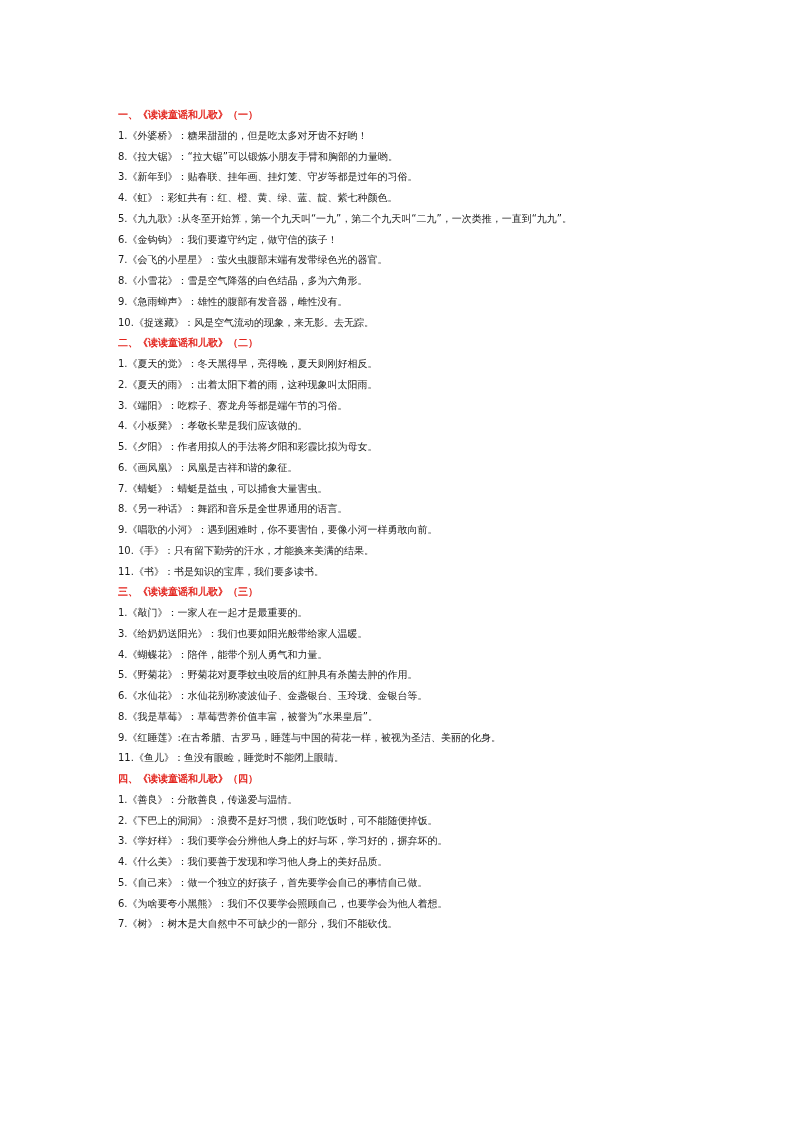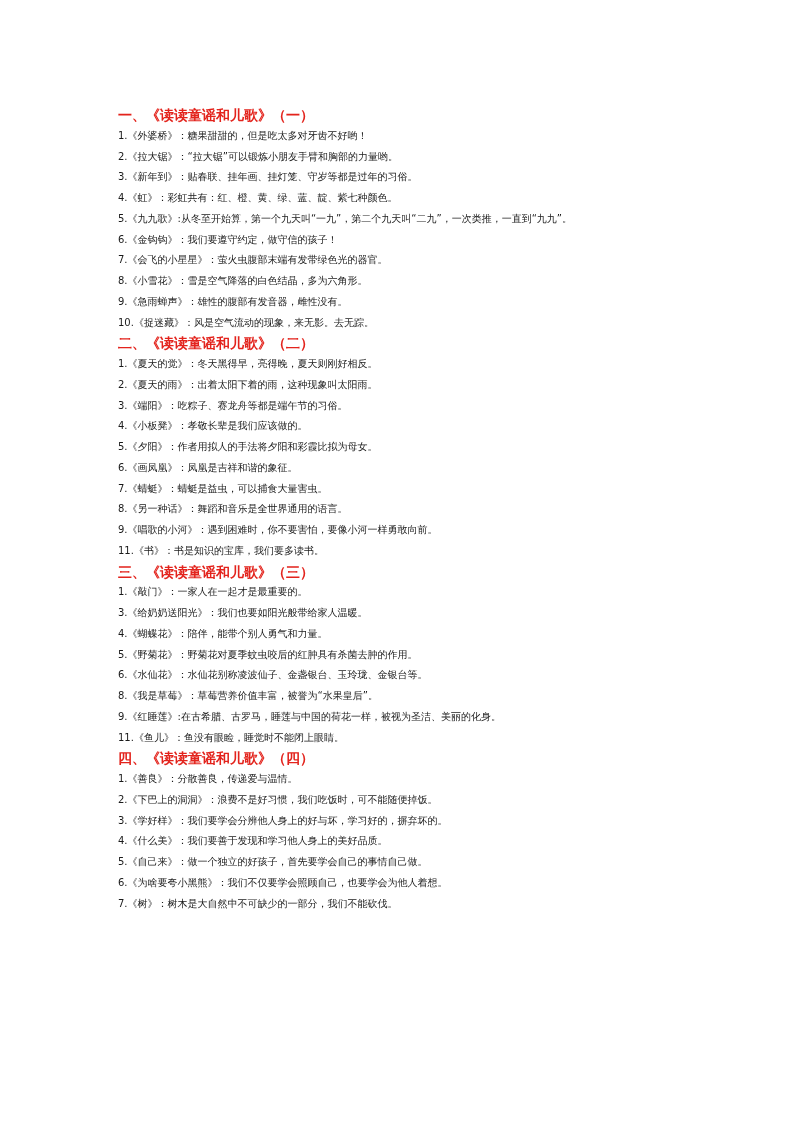--- a/index.html
+++ b/index.html
@@ -1,49 +1,50 @@
 <!DOCTYPE html>
 <html><head>
 <meta charset="utf-8">
 <style>
   html, body { margin: 0; padding: 0; background: #ffffff; }
   body { width: 793px; height: 1122px; position: relative; overflow: hidden;
          font-family: "DejaVu Sans", "Liberation Sans", sans-serif; }
   .page { position: absolute; left: 118px; top: 105px; width: 570px; }
   .line { font-size: 10px; line-height: 20.75px; color: #1a1a1a; white-space: nowrap; letter-spacing: 0px; }
   .line.wrap { white-space: normal; }
-  .heading { color: #e3231c; font-weight: bold; font-size: 14px; }
+  .heading { color: #e3231c; font-weight: bold; font-size: 10px; }
 </style>
 </head>
 <body>
 
 <div class="page">
 
   <div class="line heading">一、《读读童谣和儿歌》（一）</div>
   <div class="line">1.《外婆桥》：糖果甜甜的，但是吃太多对牙齿不好哟！</div>
-  <div class="line">2.《拉大锯》：“拉大锯”可以锻炼小朋友手臂和胸部的力量哟。</div>
+  <div class="line">8.《拉大锯》：“拉大锯”可以锻炼小朋友手臂和胸部的力量哟。</div>
   <div class="line">3.《新年到》：贴春联、挂年画、挂灯笼、守岁等都是过年的习俗。</div>
   <div class="line">4.《虹》：彩虹共有：红、橙、黄、绿、蓝、靛、紫七种颜色。</div>
   <div class="line wrap">5.《九九歌》:从冬至开始算，第一个九天叫“一九”，第二个九天叫“二九”，一次类推，一直到“九九”。</div>
   <div class="line">6.《金钩钩》：我们要遵守约定，做守信的孩子！</div>
   <div class="line">7.《会飞的小星星》：萤火虫腹部末端有发带绿色光的器官。</div>
   <div class="line">8.《小雪花》：雪是空气降落的白色结晶，多为六角形。</div>
   <div class="line">9.《急雨蝉声》：雄性的腹部有发音器，雌性没有。</div>
   <div class="line">10.《捉迷藏》：风是空气流动的现象，来无影。去无踪。</div>
 
   <div class="line heading">二、《读读童谣和儿歌》（二）</div>
   <div class="line">1.《夏天的觉》：冬天黑得早，亮得晚，夏天则刚好相反。</div>
   <div class="line">2.《夏天的雨》：出着太阳下着的雨，这种现象叫太阳雨。</div>
   <div class="line">3.《端阳》：吃粽子、赛龙舟等都是端午节的习俗。</div>
   <div class="line">4.《小板凳》：孝敬长辈是我们应该做的。</div>
   <div class="line">5.《夕阳》：作者用拟人的手法将夕阳和彩霞比拟为母女。</div>
   <div class="line">6.《画凤凰》：凤凰是吉祥和谐的象征。</div>
   <div class="line">7.《蜻蜓》：蜻蜓是益虫，可以捕食大量害虫。</div>
   <div class="line">8.《另一种话》：舞蹈和音乐是全世界通用的语言。</div>
   <div class="line">9.《唱歌的小河》：遇到困难时，你不要害怕，要像小河一样勇敢向前。</div>
+  <div class="line">10.《手》：只有留下勤劳的汗水，才能换来美满的结果。</div>
   <div class="line">11.《书》：书是知识的宝库，我们要多读书。</div>
 
   <div class="line heading">三、《读读童谣和儿歌》（三）</div>
   <div class="line">1.《敲门》：一家人在一起才是最重要的。</div>
   <div class="line">3.《给奶奶送阳光》：我们也要如阳光般带给家人温暖。</div>
   <div class="line">4.《蝴蝶花》：陪伴，能带个别人勇气和力量。</div>
   <div class="line">5.《野菊花》：野菊花对夏季蚊虫咬后的红肿具有杀菌去肿的作用。</div>
   <div class="line">6.《水仙花》：水仙花别称凌波仙子、金盏银台、玉玲珑、金银台等。</div>
   <div class="line">8.《我是草莓》：草莓营养价值丰富，被誉为“水果皇后”。</div>
   <div class="line">9.《红睡莲》:在古希腊、古罗马，睡莲与中国的荷花一样，被视为圣洁、美丽的化身。</div>

